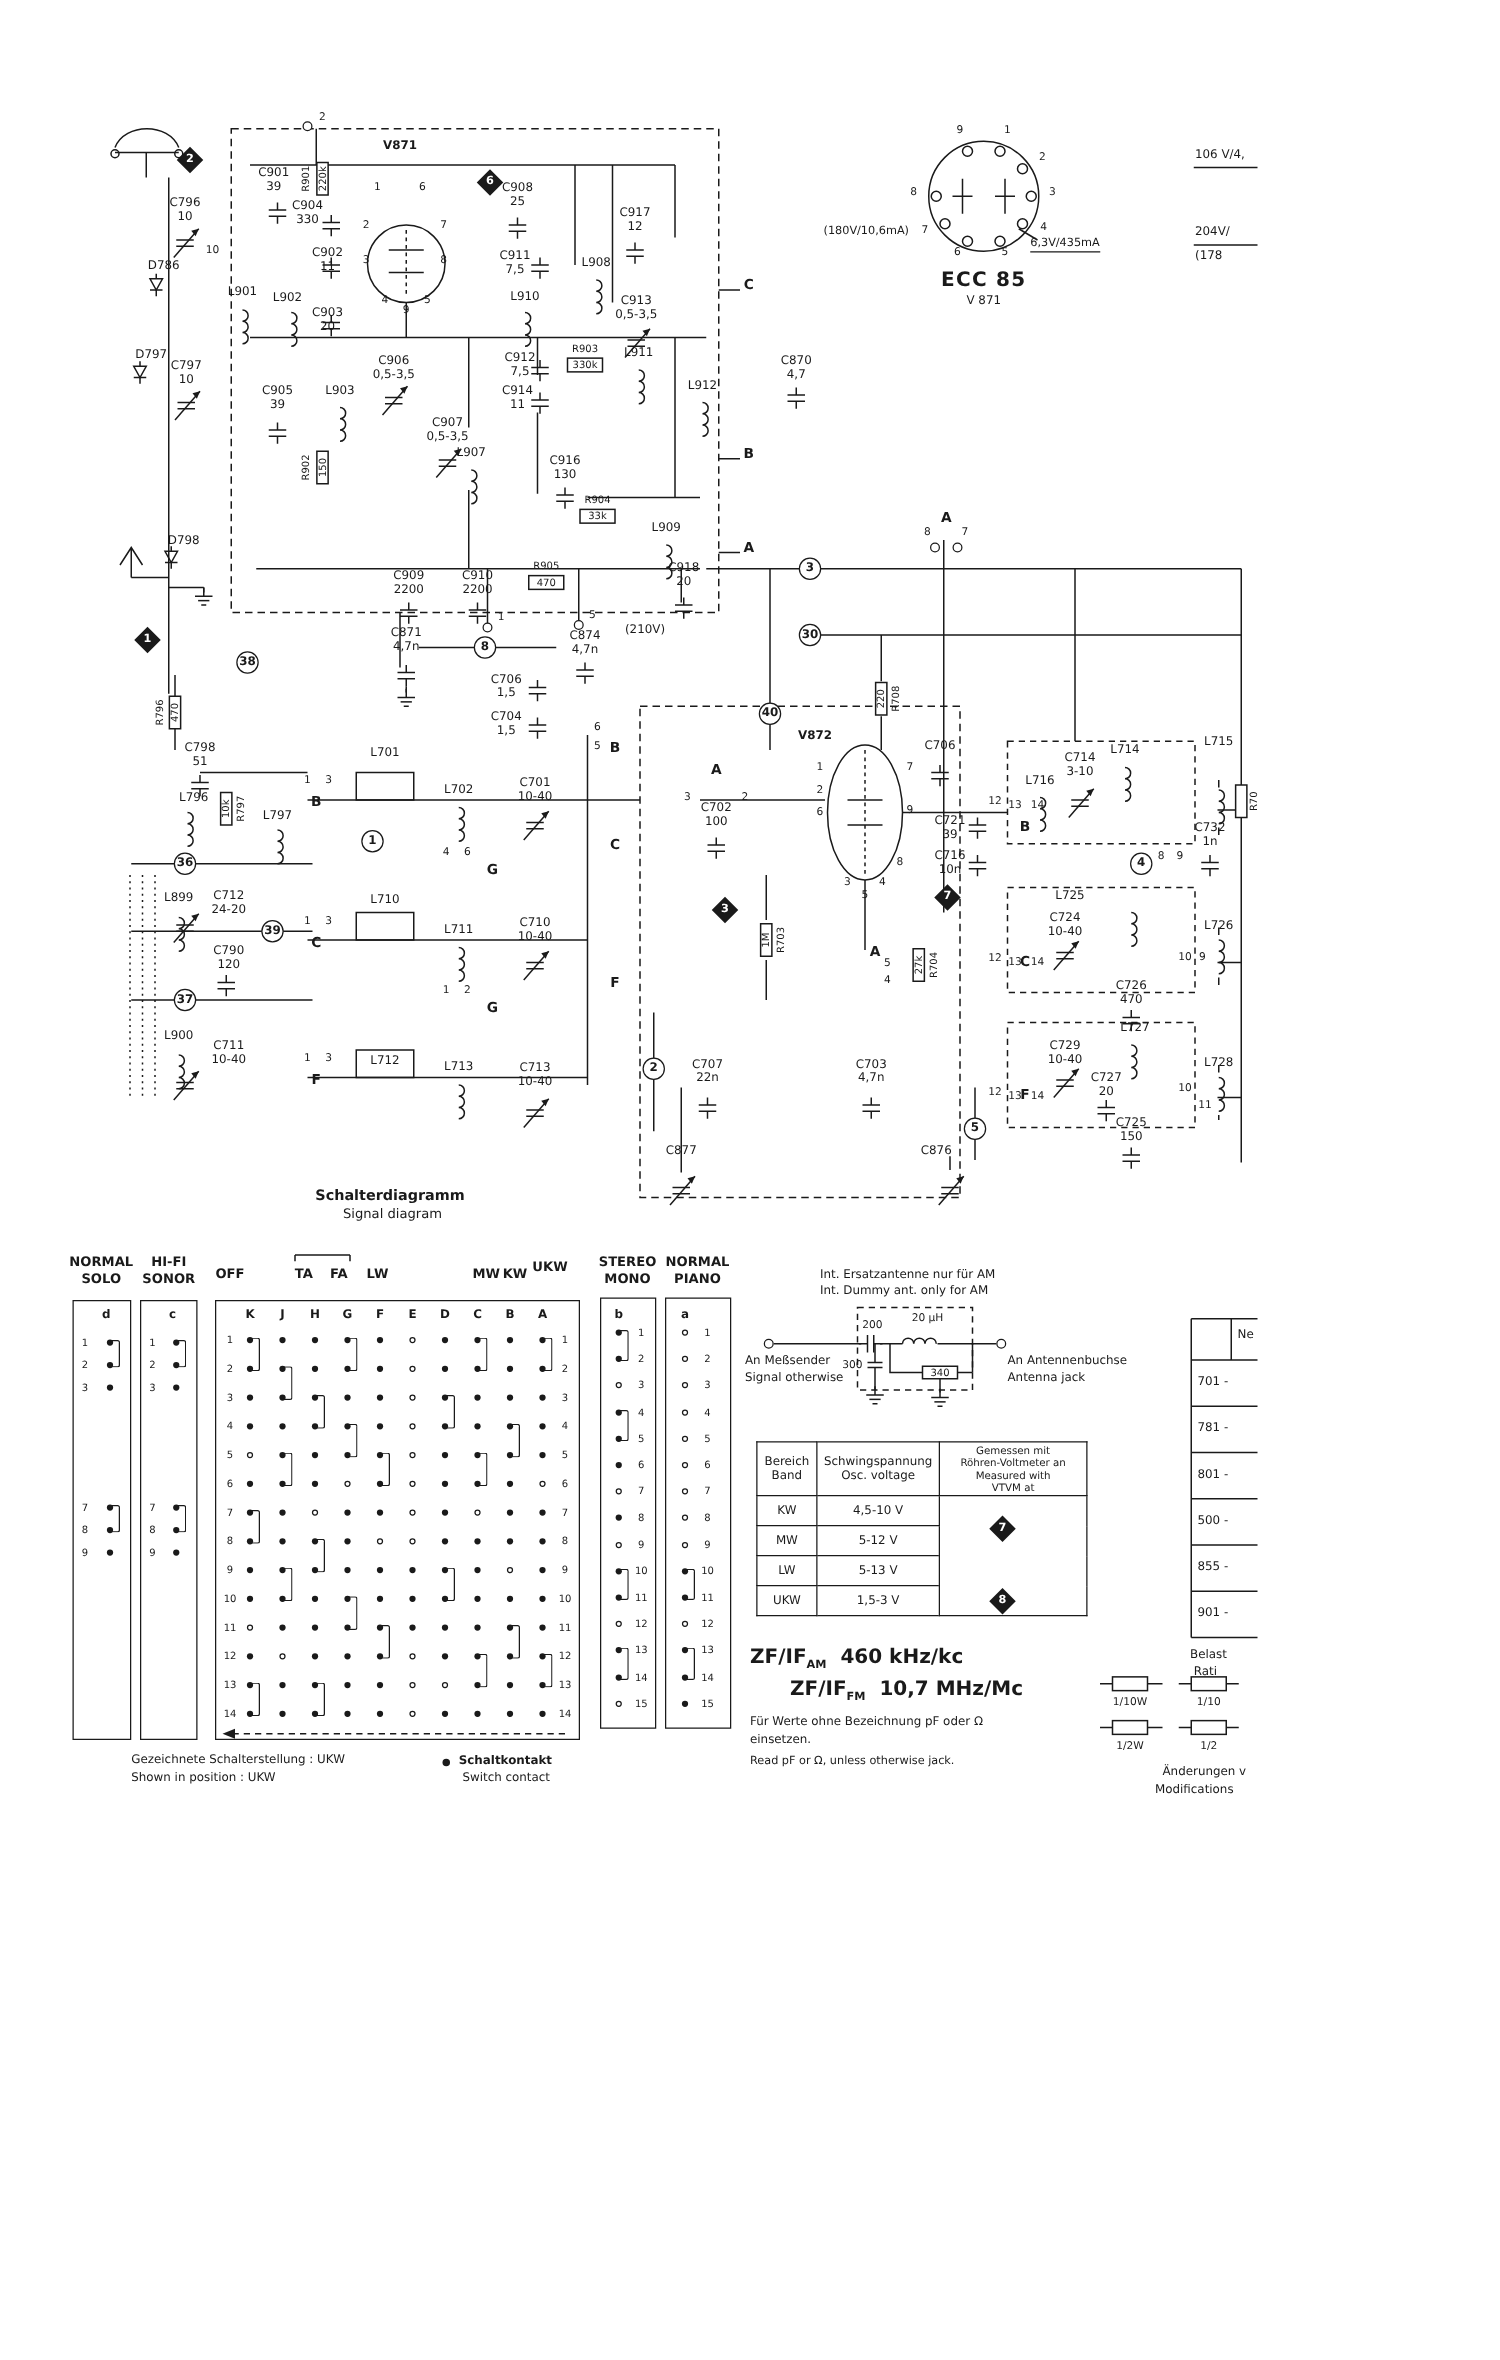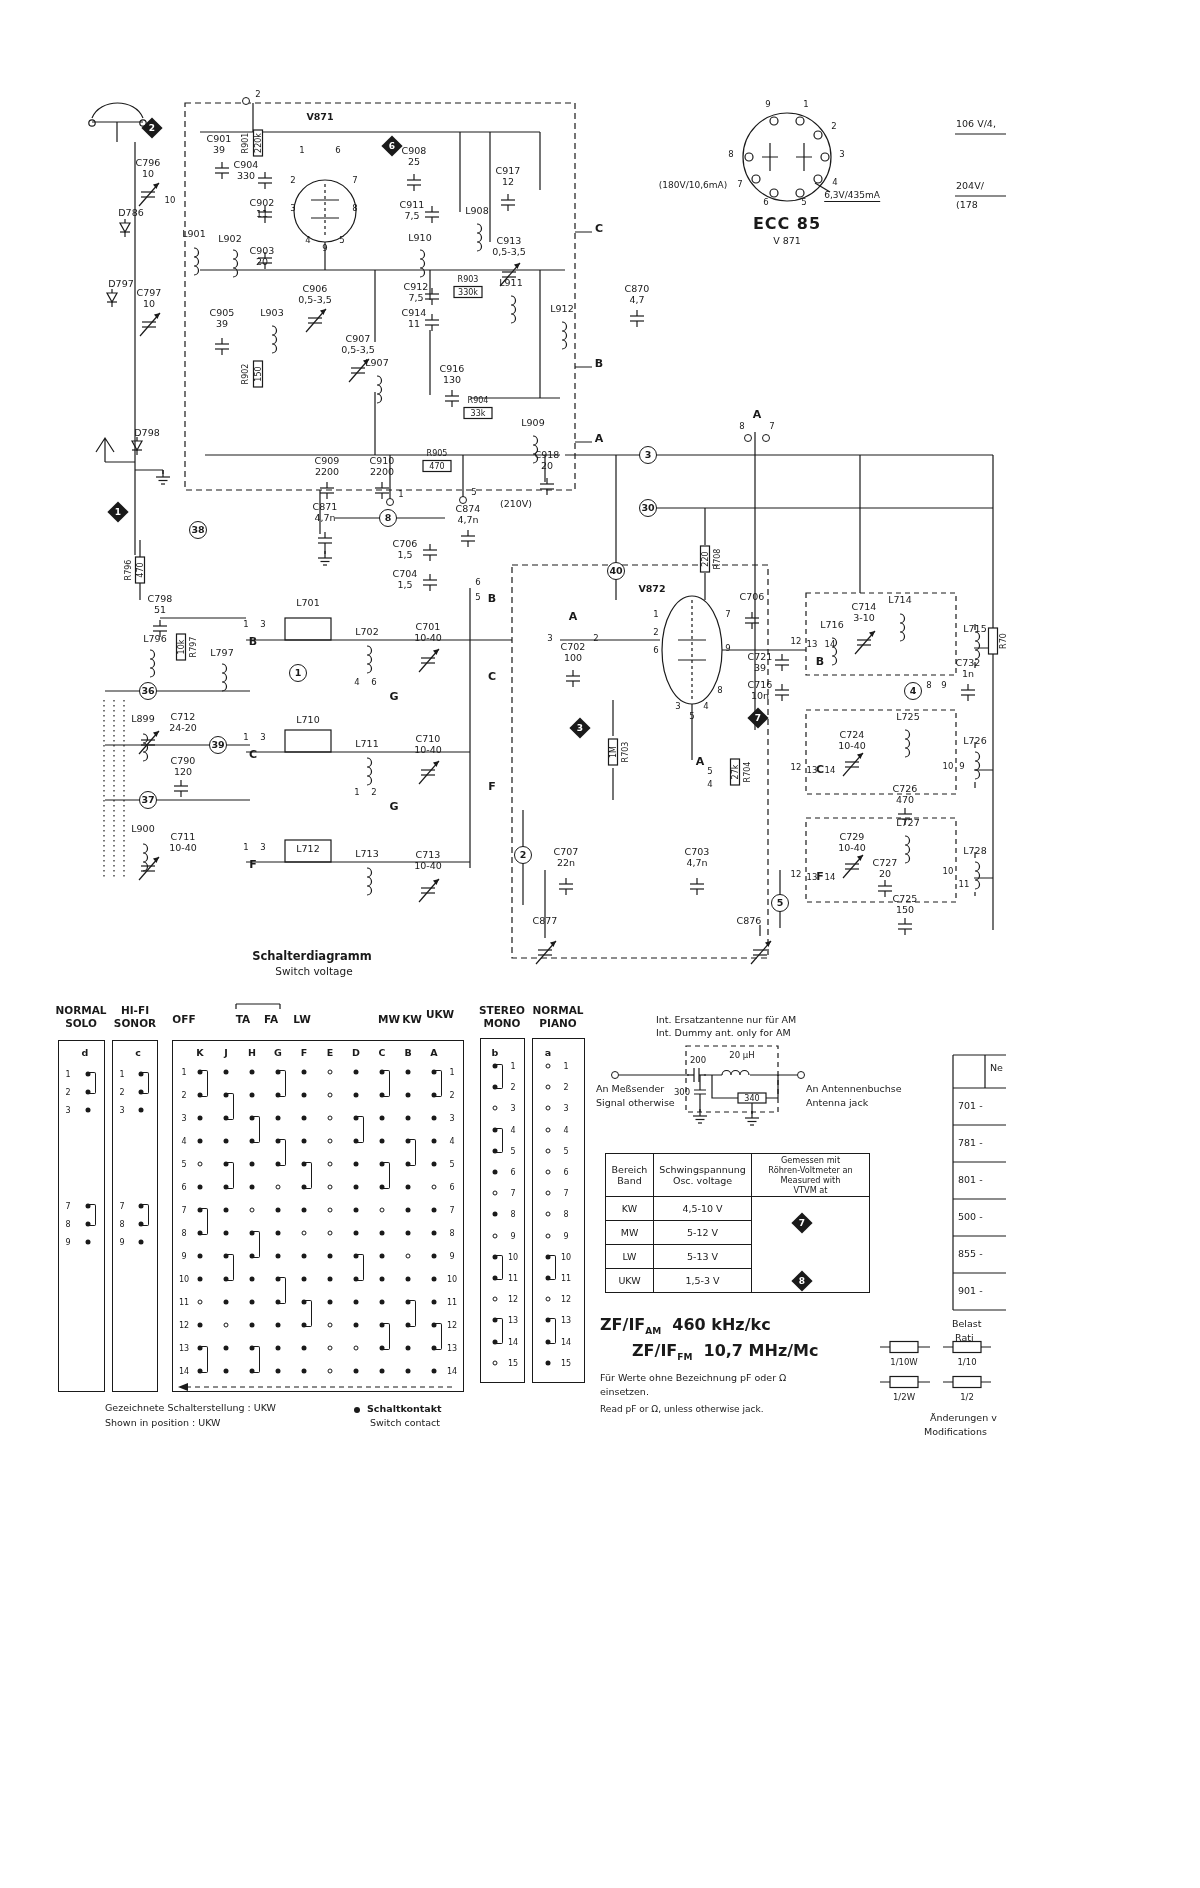--- a/index.html
+++ b/index.html
@@ -381,24 +381,24 @@
   <div class="L" style="left:573px;top:642px">C702
 100</div>
   <div class="L" style="left:760px;top:652px">C721
 39</div>
   <div class="L" style="left:760px;top:680px">C716
 10n</div>
   <div class="L" style="left:832px;top:620px">L716</div>
   <div class="L" style="left:864px;top:602px">C714
 3-10</div>
   <div class="L" style="left:900px;top:595px">L714</div>
-  <div class="L" style="left:975px;top:624px">L715</div>
+  <div class="L" style="left:975px;top:589px">L715</div>
   <div class="L" style="left:968px;top:658px">C732
 1n</div>
-  <div class="L" style="left:908px;top:712px">L725</div>
+  <div class="L" style="left:856px;top:712px">L725</div>
   <div class="L" style="left:852px;top:730px">C724
 10-40</div>
   <div class="L" style="left:975px;top:736px">L726</div>
   <div class="L" style="left:905px;top:784px">C726
 470</div>
   <div class="L" style="left:908px;top:818px">L727</div>
   <div class="L" style="left:852px;top:832px">C729
 10-40</div>
   <div class="L" style="left:885px;top:858px">C727
 20</div>
@@ -543,21 +543,21 @@
       <span>7</span>
     </div>
   <div class="dia" style="left:802px;top:1223px">
       <span>7</span>
     </div>
   <div class="dia" style="left:802px;top:1281px">
       <span>8</span>
     </div>
 
   <div class="L" style="left:312px;top:950px;font-weight:bold;font-size:11.5px">Schalterdiagramm</div>
-  <div class="L" style="left:314px;top:966px;font-size:10.5px">Switch voltage</div>
+  <div class="L" style="left:314px;top:966px;font-size:10.5px">Signal diagram</div>
 
   <div class="H" style="left:81px;top:1004px">NORMAL</div>
   <div class="H" style="left:81px;top:1017px">SOLO</div>
   <div class="H" style="left:135px;top:1004px">HI-FI</div>
   <div class="H" style="left:135px;top:1017px">SONOR</div>
   <div class="H" style="left:184px;top:1013px">OFF</div>
   <div class="H" style="left:243px;top:1013px">TA</div>
   <div class="H" style="left:271px;top:1013px">FA</div>
   <div class="H" style="left:302px;top:1013px">LW</div>
   <div class="H" style="left:389px;top:1013px">MW</div>

